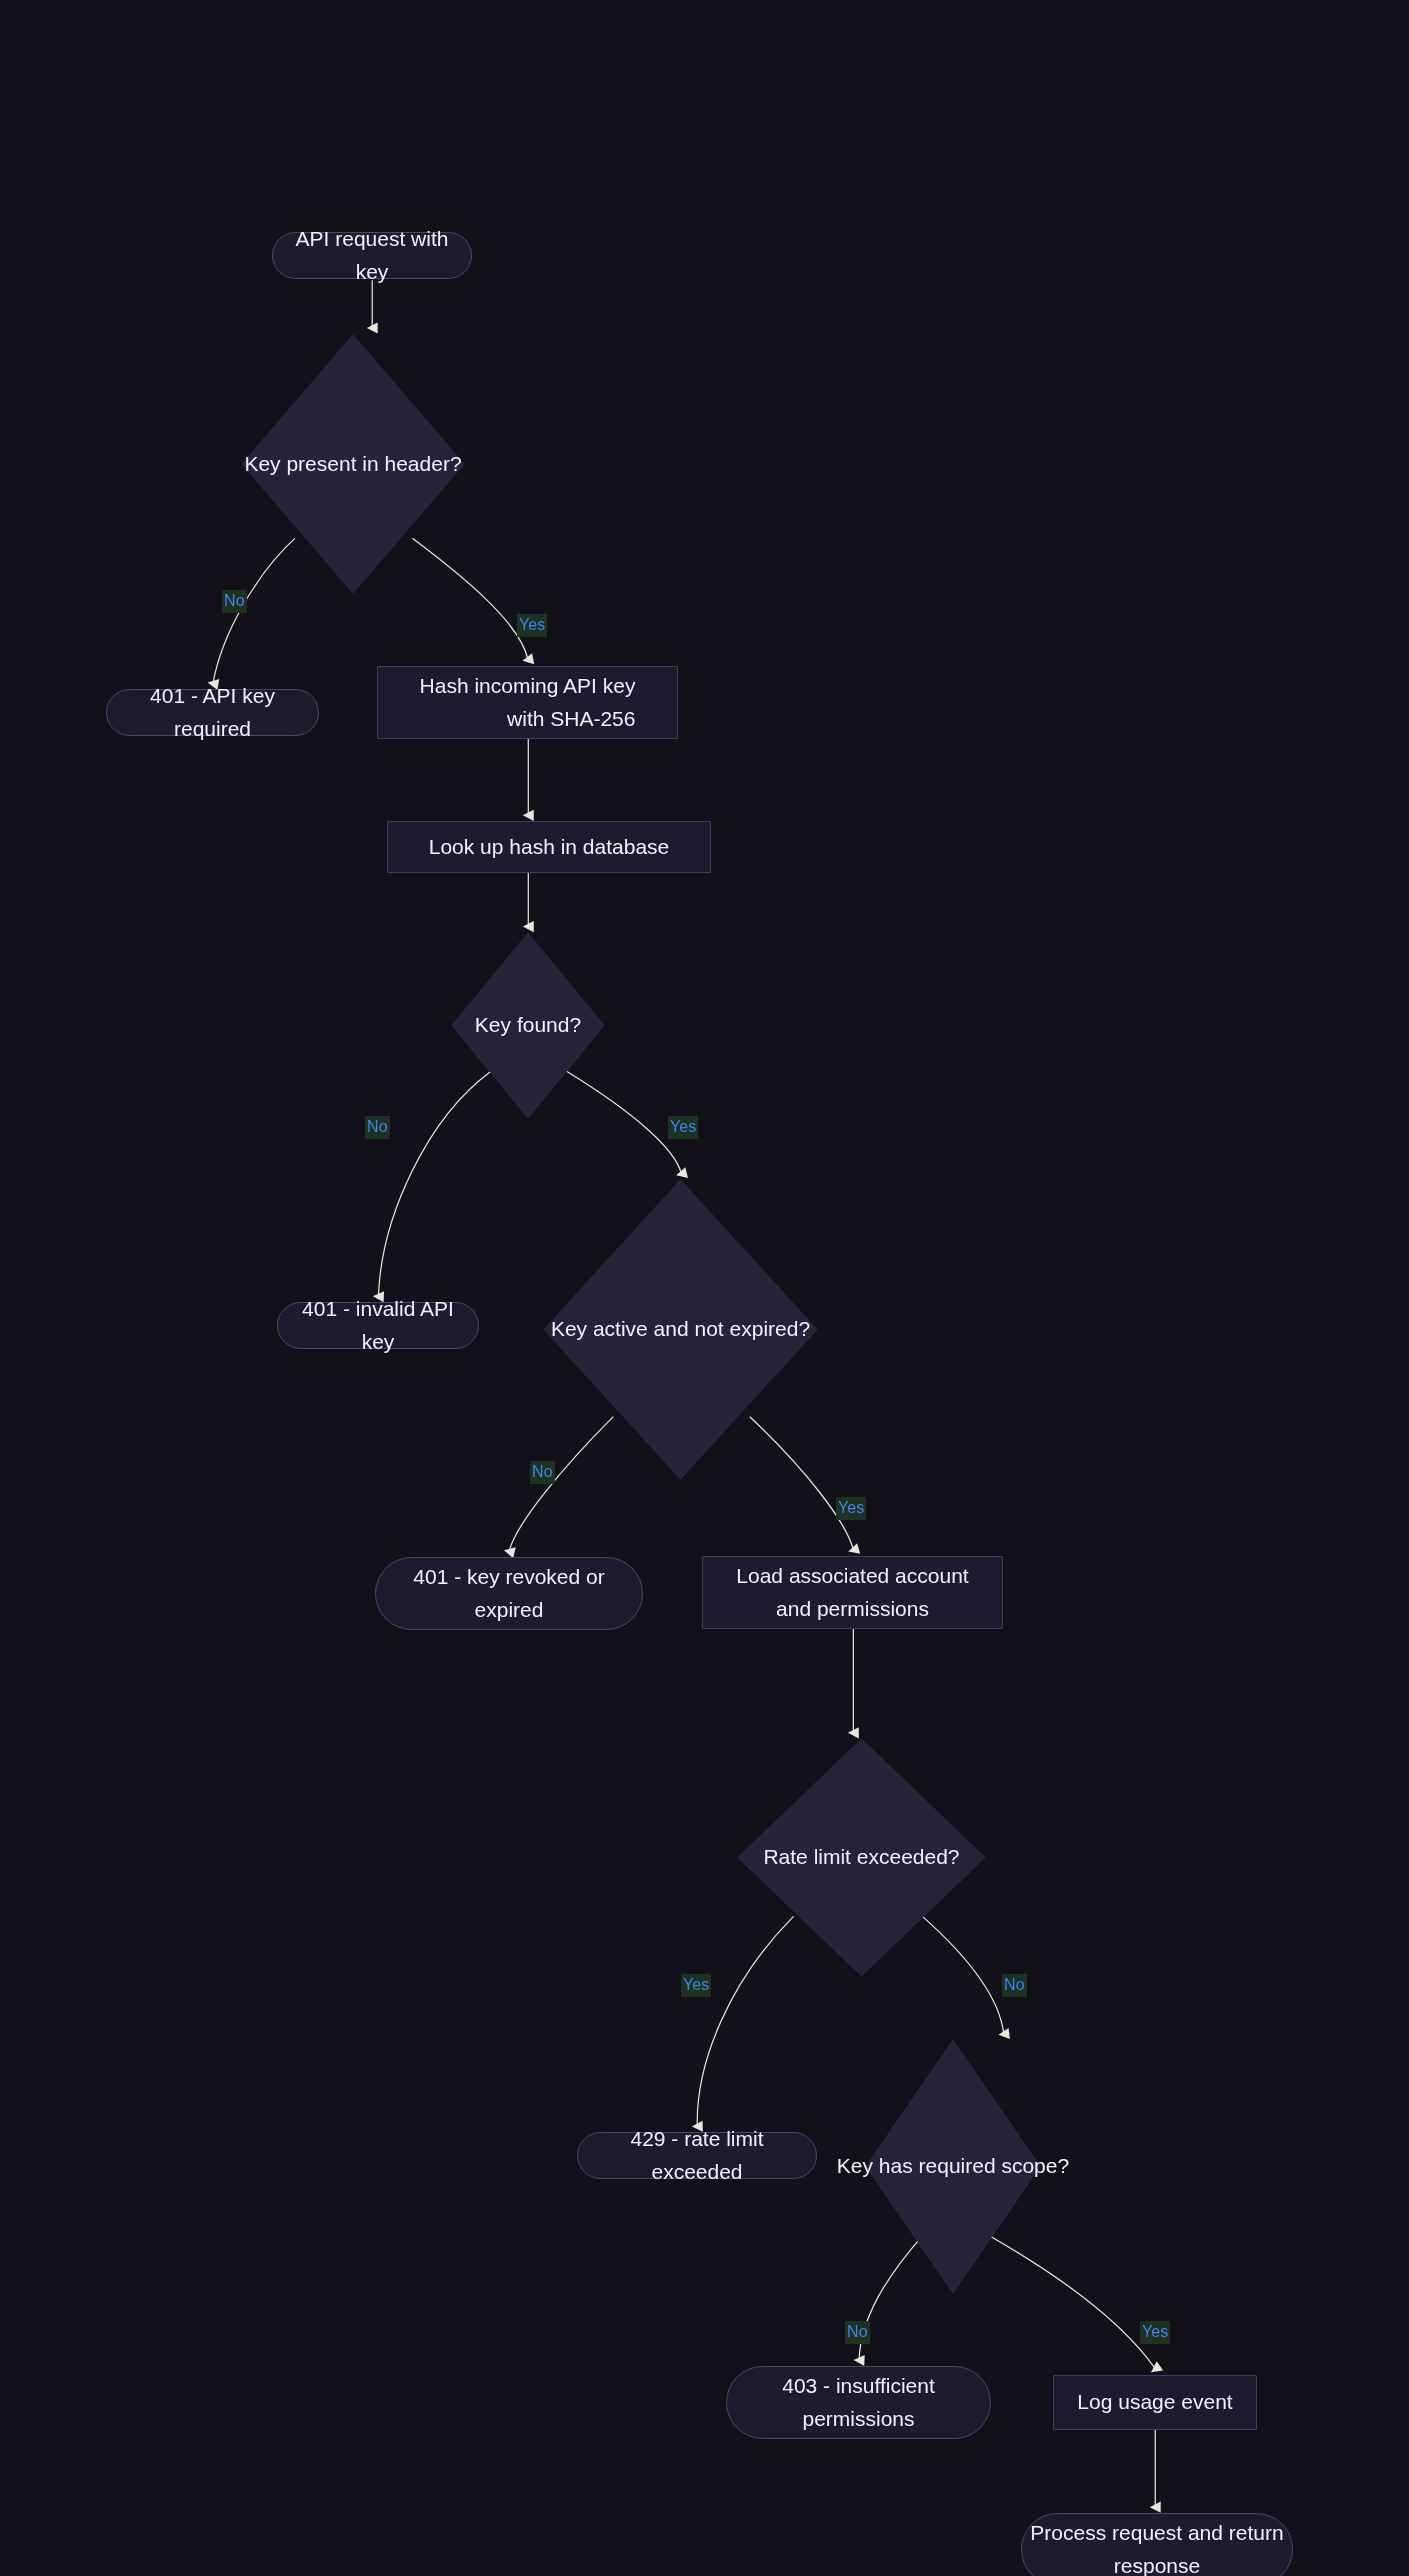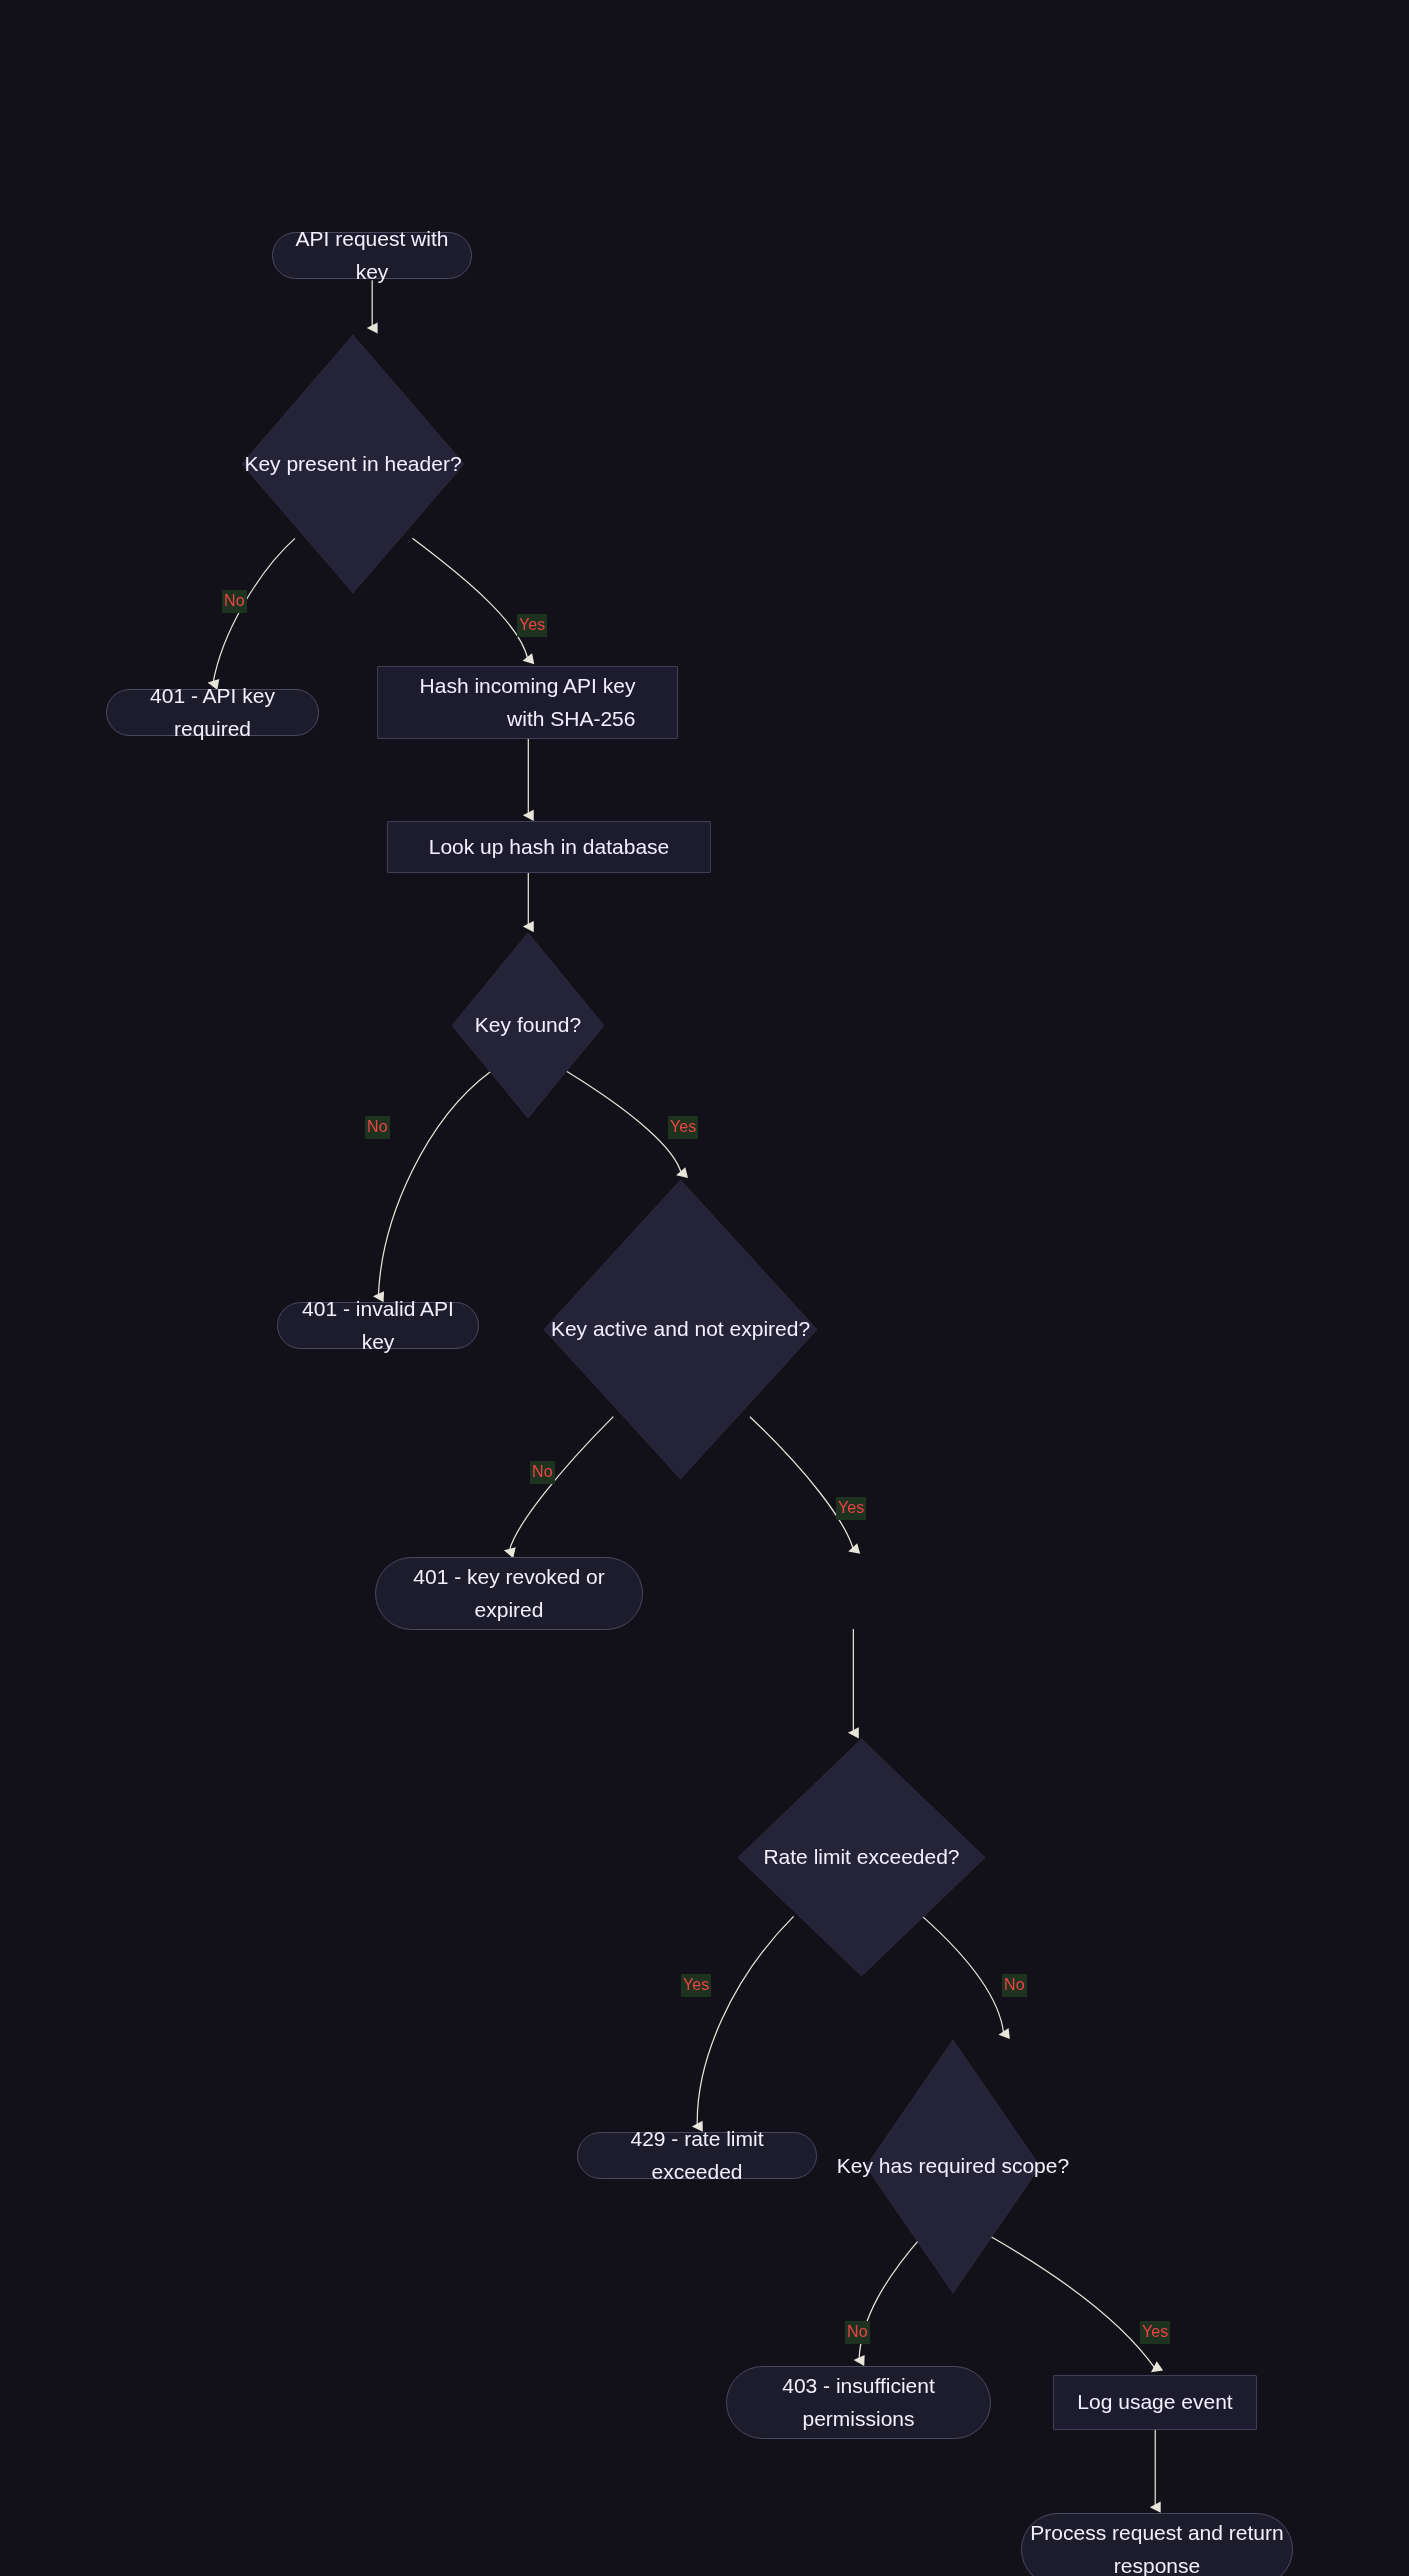--- a/index.html
+++ b/index.html
@@ -67,21 +67,21 @@
   }
   .decision-label {
     position: relative;
     z-index: 2;
     padding: 0 3.1px;
     white-space: nowrap;
   }
   .edge-label {
     position: absolute;
     background: #1e3220;
-    color: #ef4444;
+    color: #3b82f6;
     font-size: 16px;
     line-height: 1.05;
     padding: 2.6px 2.1px 3.6px 2.1px;
     white-space: nowrap;
   }
 </style>
 </head>
 <body>
 
 <div id="page">
@@ -152,20 +152,24 @@
       <polygon points="50,0 100,50 50,100 0,50" fill="#252338" stroke="#4b4960" stroke-width="0.35" vector-effect="non-scaling-stroke"></polygon>
     </svg>
     <span class="decision-label">Key active and not expired?</span>
   </div>
 
   <div class="node rounded" style="left:375px;top:1557px;width:268px;height:73px;">
     <span style="white-space:pre-line;">401 - key revoked or
 expired</span>
   </div>
 
+  <div class="node rect" style="left:702px;top:1556px;width:301px;height:73px;">
+    <span style="white-space:pre-line;">Load associated account
+and permissions</span>
+  </div>
 
   <div class="node decision" style="left:738px;top:1739px;width:247px;height:237px;">
     <svg class="diamond-shape" viewBox="0 0 100 100" preserveAspectRatio="none">
       <polygon points="50,0 100,50 50,100 0,50" fill="#252338" stroke="#4b4960" stroke-width="0.35" vector-effect="non-scaling-stroke"></polygon>
     </svg>
     <span class="decision-label">Rate limit exceeded?</span>
   </div>
 
   <div class="node rounded" style="left:577px;top:2132px;width:240px;height:47px;">
     <span>429 - rate limit exceeded</span>

